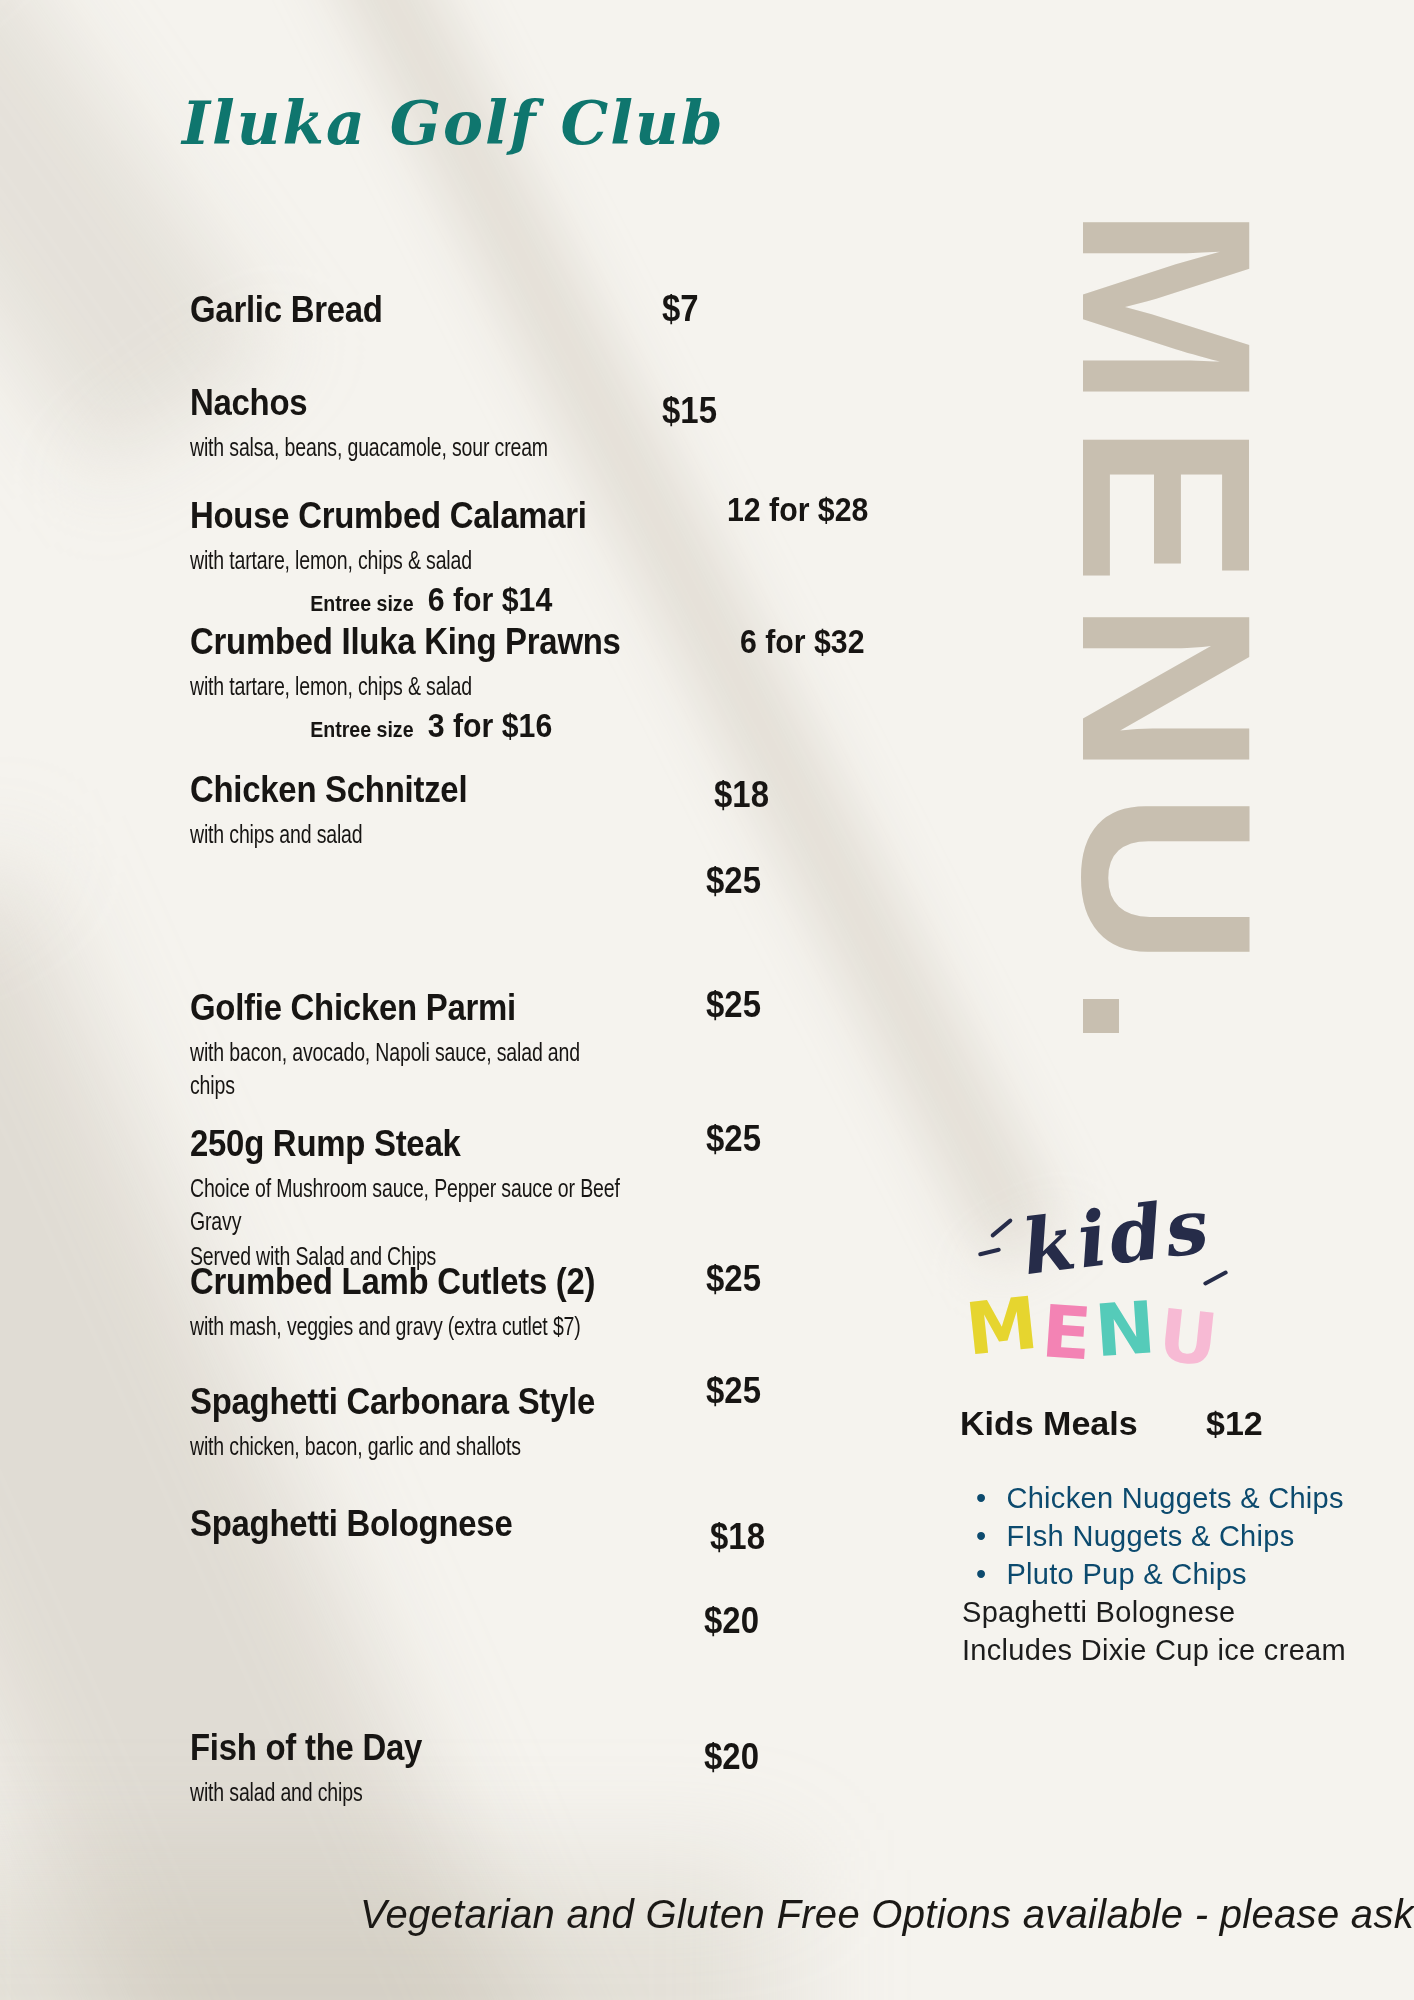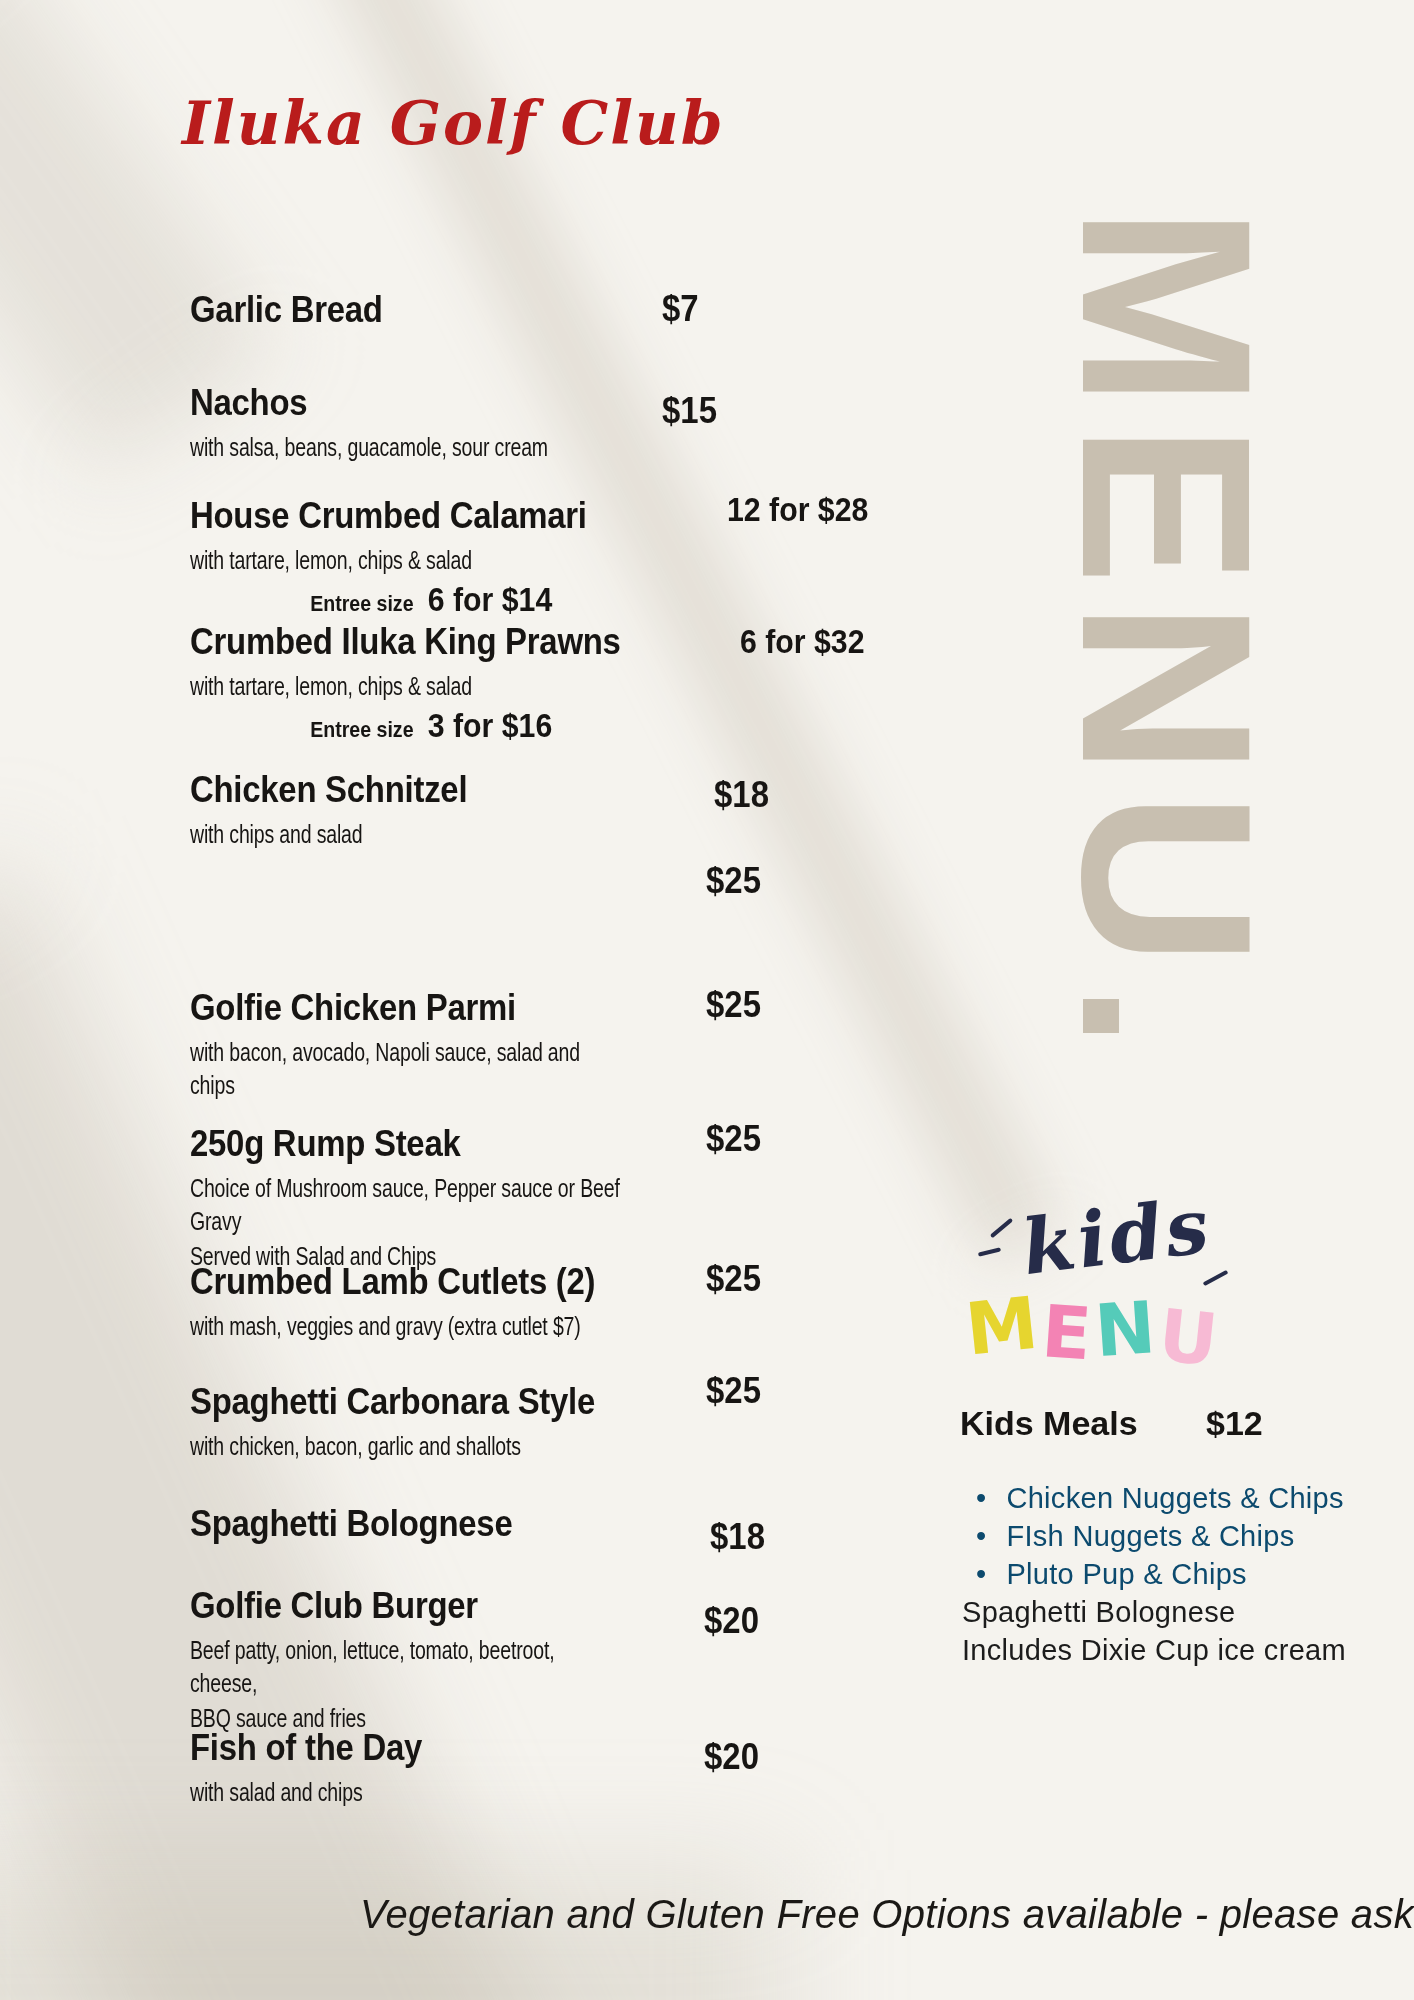--- a/index.html
+++ b/index.html
@@ -15,21 +15,21 @@
   .shadow-b { left:-60px; top:880px; width:380px; height:1420px;
     background:rgba(184,176,160,0.34); filter:blur(55px); transform:rotate(-24deg); }
   .shadow-c { left:-70px; top:-60px; width:220px; height:520px;
     background:rgba(188,181,166,0.28); filter:blur(45px); transform:rotate(-35deg); }
   .shadow-d { left:-120px; top:1870px; width:900px; height:300px;
     background:rgba(188,181,166,0.30); filter:blur(60px); }
 
   .title {
     position:absolute; left:182px; top:88px;
     font-family:"DejaVu Serif", serif; font-style:italic; font-weight:bold;
-    font-size:60px; letter-spacing:2px; color:#b91c1c; white-space:nowrap;
+    font-size:60px; letter-spacing:2px; color:#0f766e; white-space:nowrap;
   }
 
   .watermark {
     position:absolute; left:1046px; top:206px;
     writing-mode:vertical-rl; line-height:1;
     font-weight:700; font-size:242px; letter-spacing:16px;
     color:#c8bfb0; white-space:nowrap;
   }
 
   .item { position:absolute; left:190px; width:600px; }
@@ -166,25 +166,20 @@
     <div class="item-name">Spaghetti Carbonara Style</div>
     <div class="item-desc">with chicken, bacon, garlic and shallots</div>
   </div>
   <div class="price" style="left:706px; top:1370px">$25</div>
 
   <div class="item" style="top:1504px">
     <div class="item-name">Spaghetti Bolognese</div>
   </div>
   <div class="price" style="left:710px; top:1516px">$18</div>
 
-  <div class="item" style="top:1586px">
-    <div class="item-name">Golfie Club Burger</div>
-    <div class="item-desc">Beef patty, onion, lettuce, tomato, beetroot, cheese,</div>
-    <div class="item-desc" style="margin-top:2px">BBQ sauce and fries</div>
-  </div>
   <div class="price" style="left:704px; top:1600px">$20</div>
 
   <div class="item" style="top:1728px">
     <div class="item-name">Fish of the Day</div>
     <div class="item-desc">with salad and chips</div>
   </div>
   <div class="price" style="left:704px; top:1736px">$20</div>
 
   <div class="kids-script">kids</div>
   <div class="accent accent-l1"></div>

